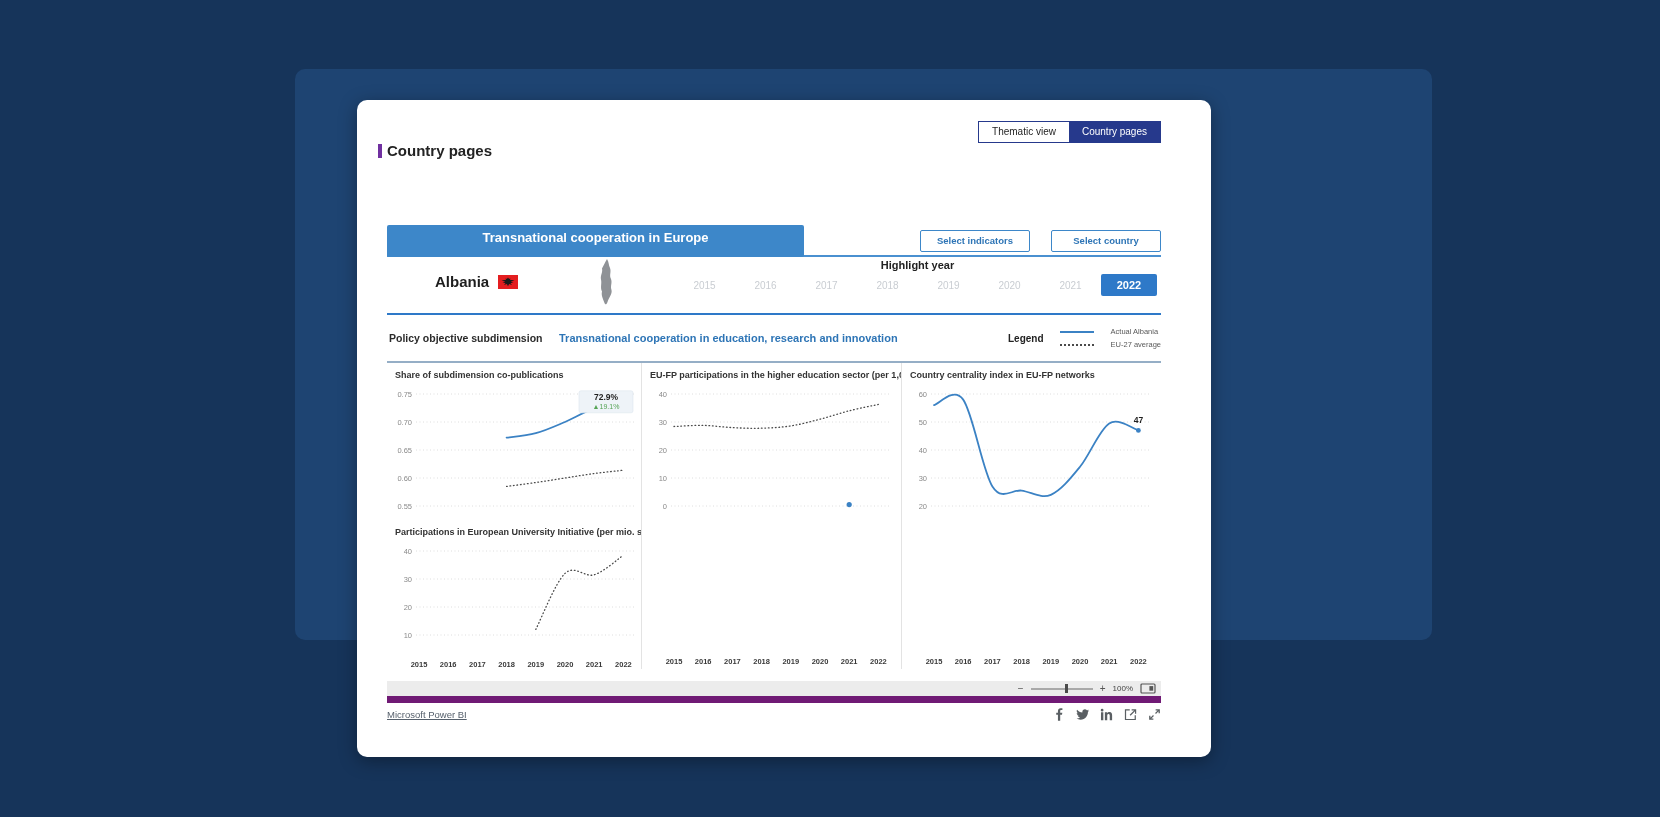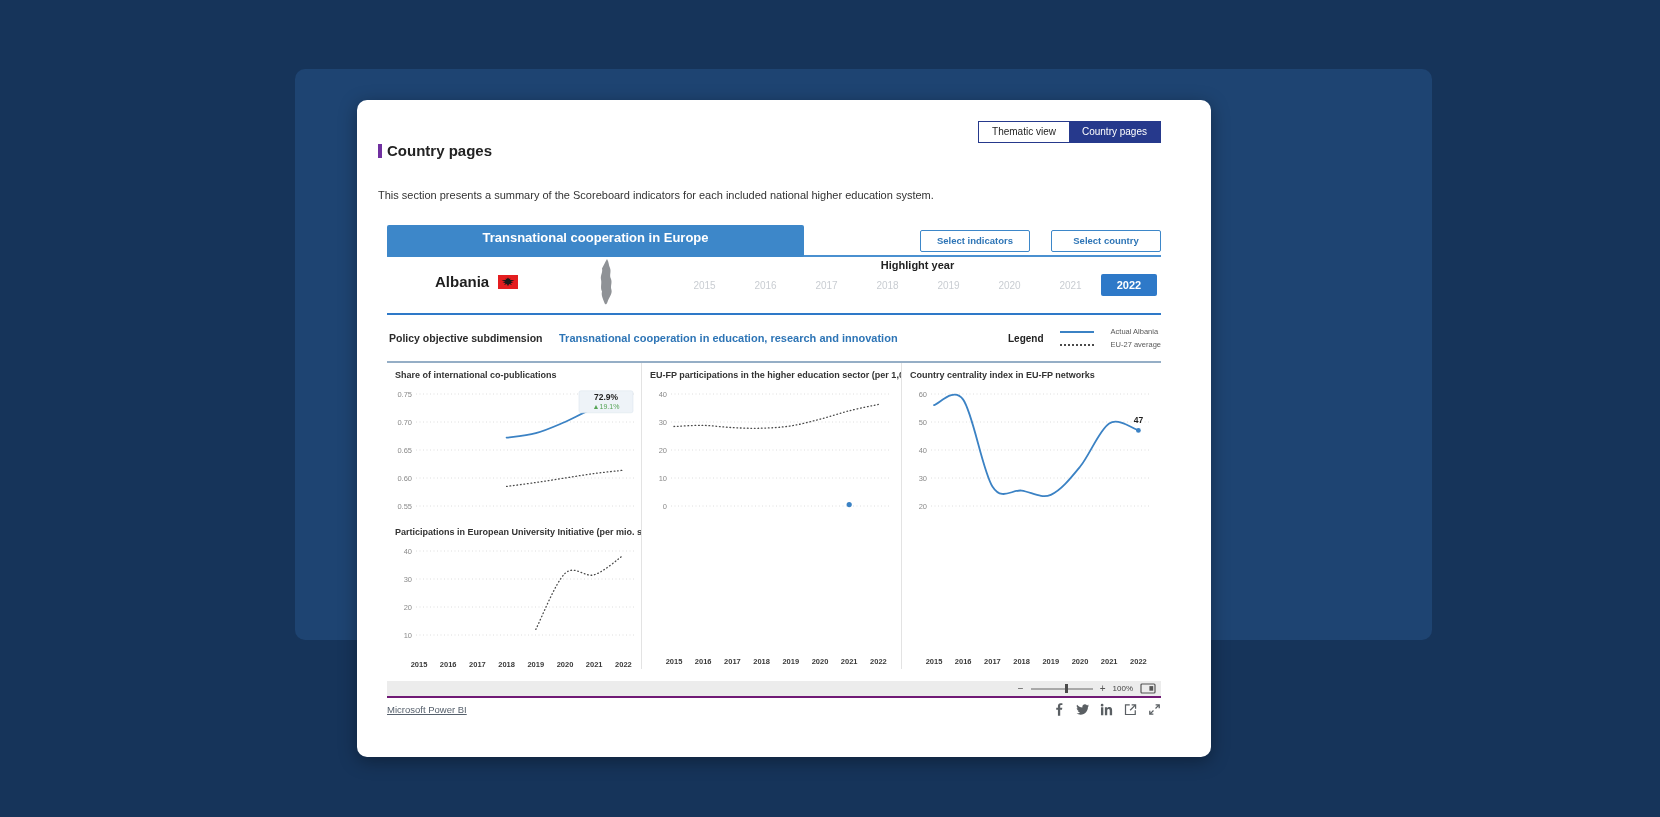--- a/index.html
+++ b/index.html
@@ -63,21 +63,21 @@
   .chart-col{width:254px;display:flex;flex-direction:column;}
   .chart-col + .chart-col{border-left:1px solid #e3e3e3;width:259px;}
   .chart-title{font-size:9px;font-weight:700;color:#333;margin:7px 0 0 8px;white-space:nowrap;overflow:hidden;}
   .xaxis{margin-top:auto;}
   
   .zoombar{margin-top:12px;height:15px;background:#ececec;display:flex;align-items:center;justify-content:flex-end;gap:7px;padding:0 5px;}
   .zbtn{font-size:10px;color:#555;line-height:10px;cursor:pointer;}
   .ztrack{width:62px;height:2px;background:#a9a9a9;position:relative;cursor:pointer;}
   .zthumb{position:absolute;left:34px;top:-4px;width:3px;height:9px;background:#4a4a4a;}
   .zlevel{font-size:8px;color:#444;}
-  .powerbar{height:22px;border-top:2px solid #701a75;display:flex;align-items:center;}
+  .powerbar{height:22px;border-top:7px solid #701a75;display:flex;align-items:center;}
   .pbi-link{font-size:9.5px;color:#56606c;text-decoration:underline;cursor:pointer;}
   .social{margin-left:auto;display:flex;align-items:center;gap:11px;}
   .social svg{display:block;cursor:pointer;}
 </style>
 </head>
 <body>
 
 <div class="bg-panel"></div>
 
 <div class="card">
@@ -85,21 +85,20 @@
   <div class="tabs" style="border-color: rgb(38, 57, 140);">
     <div class="tab">Thematic view</div>
     <div class="tab tab-active" style="background: rgb(38, 57, 140);">Country pages</div>
   </div>
 
   <div class="page-title-row">
     <span class="title-accent" style="background: rgb(112, 48, 160);"></span>
     <h1>Country pages</h1>
   </div>
 
-  <p class="desc">This section presents a summary of the Scoreboard indicators for each included national higher education system.</p>
 
   <div class="embed">
 
     <div class="banner-row">
       <div class="banner" style="background: rgb(61, 135, 201);">Transnational cooperation in Europe</div>
       <div class="banner-spacer"></div>
       <button class="sel-btn">Select indicators</button>
       <button class="sel-btn">Select country</button>
     </div>
     <div class="banner-underline"></div>
@@ -146,21 +145,21 @@
             <div class="legend-item">
               <span class="sw sw-dotted"></span>
               <span>EU-27 average</span>
             </div>
           </div>
       </div>
     </div>
 
     <div class="charts" id="charts">
         <div class="chart-col">
-          <div><div class="chart-title">Share of international co-publications</div><svg width="252" height="136">
+          <div><div class="chart-title">Share of subdimension co-publications</div><svg width="252" height="136">
               <line x1="29" y1="14" x2="247" y2="14" stroke="#dedede" stroke-width="1" stroke-dasharray="1 2.5"></line>
               <text x="25" y="16.5" text-anchor="end" font-size="7.5" fill="#8a8a8a">0.75</text>
               <line x1="29" y1="42" x2="247" y2="42" stroke="#dedede" stroke-width="1" stroke-dasharray="1 2.5"></line>
               <text x="25" y="44.5" text-anchor="end" font-size="7.5" fill="#8a8a8a">0.70</text>
               <line x1="29" y1="70" x2="247" y2="70" stroke="#dedede" stroke-width="1" stroke-dasharray="1 2.5"></line>
               <text x="25" y="72.5" text-anchor="end" font-size="7.5" fill="#8a8a8a">0.65</text>
               <line x1="29" y1="98" x2="247" y2="98" stroke="#dedede" stroke-width="1" stroke-dasharray="1 2.5"></line>
               <text x="25" y="100.5" text-anchor="end" font-size="7.5" fill="#8a8a8a">0.60</text>
               <line x1="29" y1="126" x2="247" y2="126" stroke="#dedede" stroke-width="1" stroke-dasharray="1 2.5"></line>
               <text x="25" y="128.5" text-anchor="end" font-size="7.5" fill="#8a8a8a">0.55</text>

